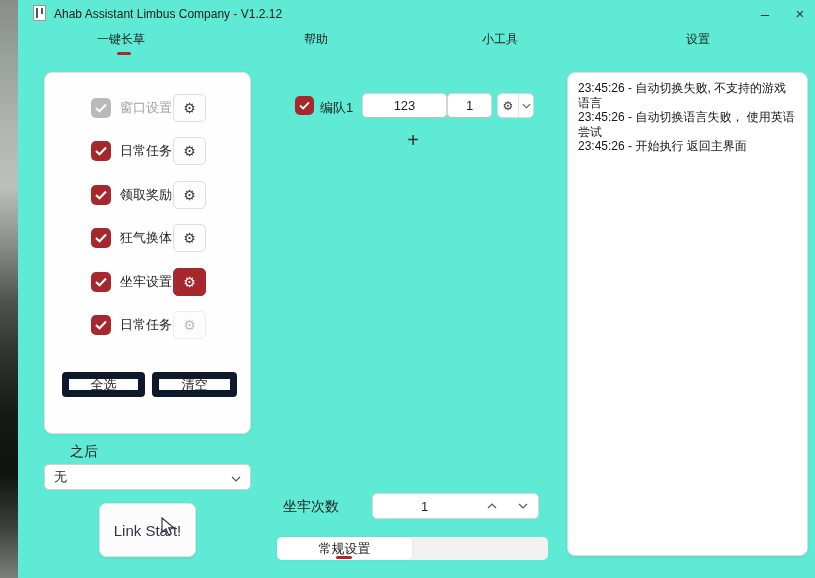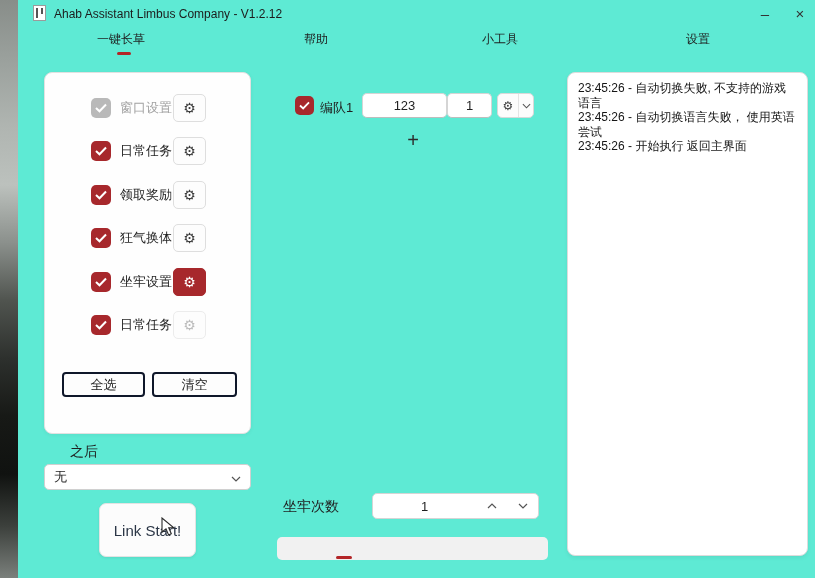--- a/index.html
+++ b/index.html
@@ -33,21 +33,21 @@
     background:#fefefe; border:1px solid #e1e1e1; border-radius:8px; box-shadow:0 1px 4px rgba(0,0,0,.05); }
   .task-row{ position:absolute; left:46px; width:115px; height:28px; display:flex; align-items:center; }
   .checkbox{ width:20px; height:20px; border-radius:5px; background:var(--accent); display:flex; align-items:center; justify-content:center; flex:none; }
   .checkbox.gray{ background:#b9b9b9; }
   .task-label{ margin-left:9px; font-size:13px; color:#1f1f1f; white-space:nowrap; }
   .task-label.gray{ color:#a2a2a2; }
   .gear-btn{ margin-left:auto; width:33px; height:28px; border:1px solid #dedede; border-radius:5px;
     background:#fdfdfd; display:flex; align-items:center; justify-content:center; font-size:14px; color:#3c3c3c; }
   .gear-btn.active{ background:var(--accent); border-color:var(--accent); color:#fff; }
   .gear-btn.dim{ color:#bcbcbc; border-color:#ececec; }
-  .panel-btn{ position:absolute; height:25px; border:2px solid #0f172a; border-radius:4px; background:#fdfdfd;
+  .panel-btn{ position:absolute; height:25px; border:7px solid #0f172a; border-radius:4px; background:#fdfdfd;
     display:flex; align-items:center; justify-content:center; font-size:13px; color:#222; }
 
   
   .after-label{ position:absolute; left:52px; top:443px; font-size:14px; }
   .after-select{ position:absolute; left:26px; top:464px; width:207px; height:26px; background:#fff;
     border:1px solid #d0d0d0; border-radius:5px; display:flex; align-items:center; padding:0 9px; font-size:13px; }
   .after-select .chev{ margin-left:auto; }
 
   .start-btn{ position:absolute; left:81px; top:503px; width:97px; height:54px; background:#fcfcfc;
     border:1px solid #e3e3e3; border-radius:7px; box-shadow:0 1px 3px rgba(0,0,0,.08);
@@ -237,20 +237,21 @@
         </svg>
     </div>
     <div class="spin-btn">
       <svg width="10" height="6" viewBox="0 0 10 6">
           <path d="M1 1 L5 5 L9 1" fill="none" stroke="#555" stroke-width="1.2"></path>
         </svg>
     </div>
   </div>
 
   <div class="bottom-tabbar">
+    <div class="bt-left">常规设置</div>
     <div class="bt-underline"></div>
   </div>
 
   <div class="log-panel">
     <div class="log-content">
       <div class="log-entry">23:45:26 - 自动切换失败, 不支持的游戏语言</div>
       <div class="log-entry">23:45:26 - 自动切换语言失败， 使用英语尝试</div>
       <div class="log-entry">23:45:26 - 开始执行 返回主界面</div>
     </div>
   </div>

